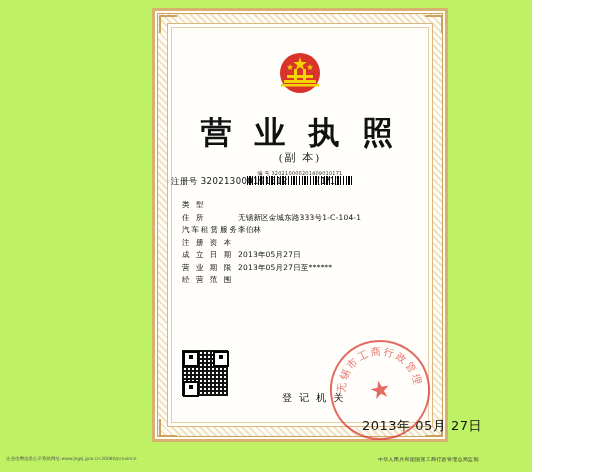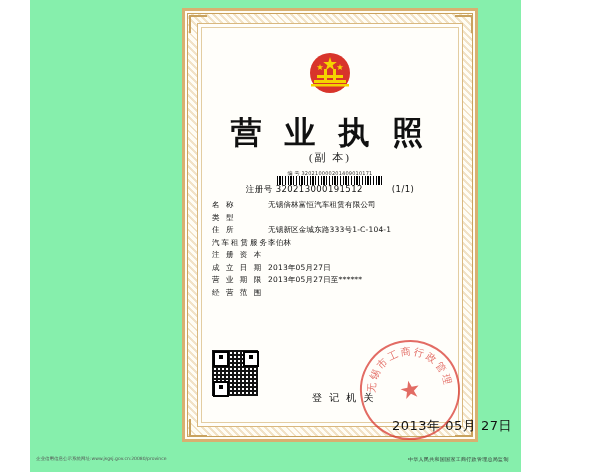--- a/index.html
+++ b/index.html
@@ -8,24 +8,23 @@
   }
   body {
     width: 600px;
     height: 472px;
     background: #ffffff;
     font-family: "DejaVu Sans", "Liberation Sans", sans-serif;
     overflow: hidden;
   }
   .page {
     position: relative;
-    width: 491px;
+    width: 532px;
     height: 472px;
-    background: #86efac;
-    margin-left: 30px;
+    background: #bef264;
   }
   
   .frame-outer {
     position: absolute;
     left: 152px;
     top: 8px;
     width: 296px;
     height: 434px;
     border: 3px solid #d8b070;
     background: #fffdf5;
@@ -123,23 +122,22 @@
     top: 176px;
     width: 106px;
     height: 9px;
     background: repeating-linear-gradient(90deg,
       #000 0 1px, #fff 1px 2px, #000 2px 4px, #fff 4px 5px,
       #000 5px 6px, #fff 6px 8px, #000 8px 9px, #fff 9px 11px);
   }
   .regno {
     position: absolute;
     left: 171px;
-    top: 184px;
-    width: 258px;
-    text-align: center;
+    top: 176px;
+    width: 258px;
     font-size: 8.5px;
     color: #111;
     letter-spacing: 0.4px;
   }
   .regno .pages { margin-left: 26px; }
 
   
   .fields {
     position: absolute;
     left: 182px;
@@ -301,24 +299,20 @@
   <div class="subtitle">(副 本)</div>
   <div class="barcode-no">编 号 320210000201409010171</div>
   <div class="barcode"></div>
   <div class="regno">
     <span>注册号 320213000191512</span>
     <span class="pages">(1/1)</span>
   </div>
 
   <div class="fields">
     <div class="row">
-      <div class="label">名  称</div>
-      <div class="value">无锡倍林富恒汽车租赁有限公司</div>
-    </div>
-    <div class="row">
       <div class="label">类  型</div>
     </div>
     <div class="row">
       <div class="label">住  所</div>
       <div class="value">无锡新区金城东路333号1-C-104-1</div>
     </div>
     <div class="row">
       <div class="label">汽车租赁服务</div>
       <div class="value">李伯林</div>
     </div>

